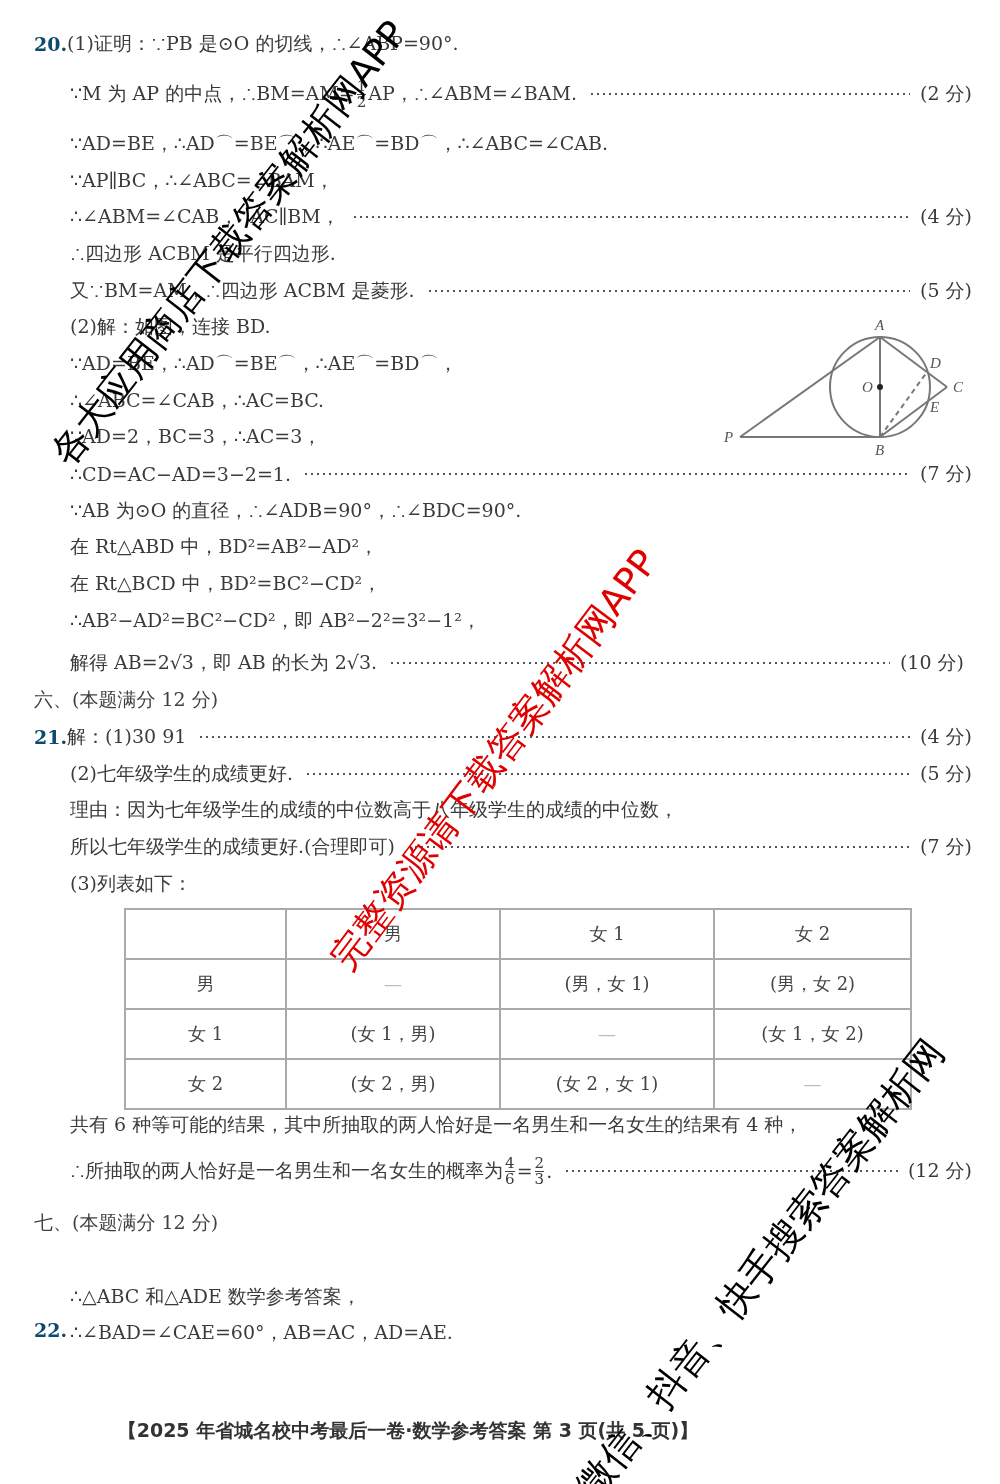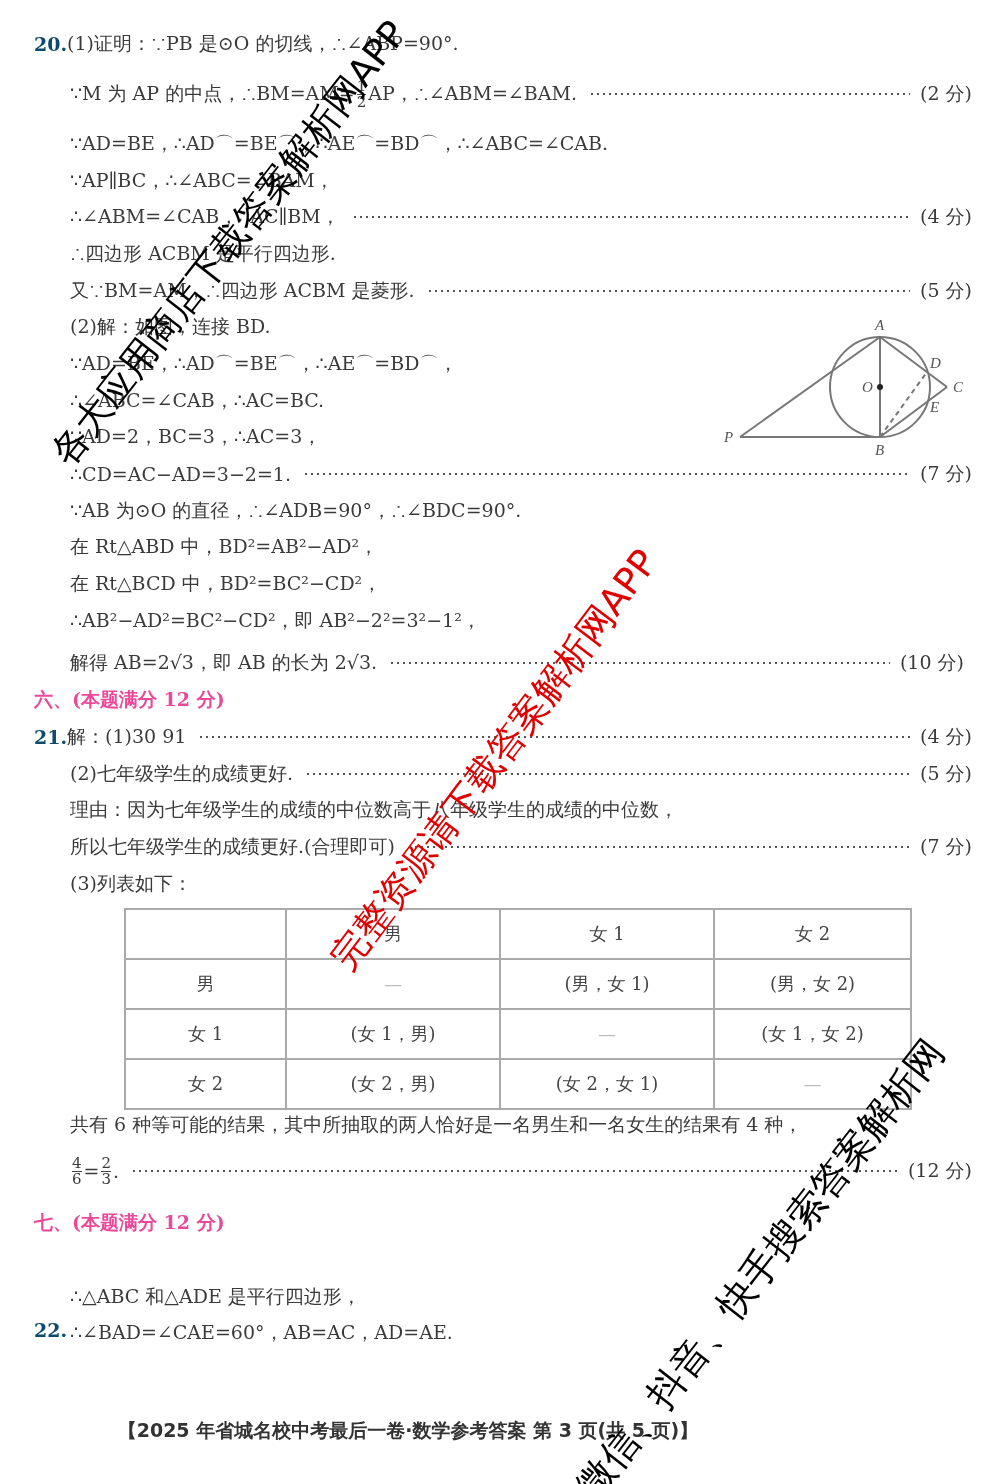--- a/index.html
+++ b/index.html
@@ -12,21 +12,21 @@
     font-size: 19px; white-space: nowrap; color: #3a3a3a;
   }
   .line .txt { flex: 0 0 auto; }
   .line .dots {
     flex: 1 1 auto; margin: 0 10px 0 12px; height: 2px;
     background-image: radial-gradient(circle, #555 0.9px, transparent 1.2px);
     background-size: 6px 2px; background-repeat: repeat-x; align-self: center;
   }
   .line .score { flex: 0 0 auto; }
   .num { font-weight: bold; color: #0c4a6e; font-family: "DejaVu Serif", serif; }
-  .sec { font-weight: bold; color: #ec4899; }
+  .sec { font-weight: normal; color: #404040; }
   .frac { display: inline-flex; flex-direction: column; align-items: center; vertical-align: middle; font-size: 15px; line-height: 15px; margin: 0 2px; }
   .frac .bar { border-top: 1px solid #444; width: 100%; }
   table.tbl {
     position: absolute; left: 124px; top: 908px; width: 788px; height: 190px;
     border-collapse: collapse; border: 2px solid #555; font-size: 18px; color: #444;
   }
   table.tbl td { border: 2px solid #aaa; text-align: center; height: 46px; }
   table.tbl td.dash { color: #bbb; }
   .diagram { position: absolute; left: 710px; top: 310px; width: 280px; height: 150px; }
   .footer {
@@ -187,20 +187,21 @@
     <td>(女 2，女 1)</td>
     <td class="dash">—</td>
   </tr>
 </tbody>
   </table>
 
 <div class="line" style="top:1110px; left:70px;">
   <span class="txt">共有 6 种等可能的结果，其中所抽取的两人恰好是一名男生和一名女生的结果有 4 种，</span>
 </div>
 <div class="line" style="top:1156px; left:70px; right:28px;">
+  <span class="txt">∴所抽取的两人恰好是一名男生和一名女生的概率为</span>
   <span class="frac">
       <span>4</span>
       <span class="bar"></span>
       <span>6</span>
     </span>
   <span class="txt">=</span>
   <span class="frac">
       <span>2</span>
       <span class="bar"></span>
       <span>3</span>
@@ -211,21 +212,21 @@
 </div>
 
 <div class="line sec" style="top:1208px; left:34px;">
   <span class="txt">七、(本题满分 12 分)</span>
 </div>
 
 <div class="line" style="top:1315px; left:34px;">
   <span class="num">22.</span>
 </div>
 <div class="line" style="top:1282px; left:70px;">
-  <span class="txt">∴△ABC 和△ADE 是平行四边形，</span>
+  <span class="txt">∴△ABC 和△ADE 数学参考答案，</span>
 </div>
 <div class="line" style="top:1318px; left:70px;">
   <span class="txt">∴∠BAD=∠CAE=60°，AB=AC，AD=AE.</span>
 </div>
 
 <div class="footer">【2025 年省城名校中考最后一卷·数学参考答案   第 3 页(共 5 页)】</div>
 
 <div class="wm wm-black" style="left:40px; top:445px; transform: rotate(-52deg);">各大应用商店下载答案解析网APP</div>
 <div class="wm wm-red" style="left:320px; top:950px; transform: rotate(-53deg);">完整资源请下载答案解析网APP</div>
 <div class="wm wm-black" style="left:565px; top:1478px; transform: rotate(-52deg); font-size:38px;">微信、抖音、快手搜索答案解析网</div>

